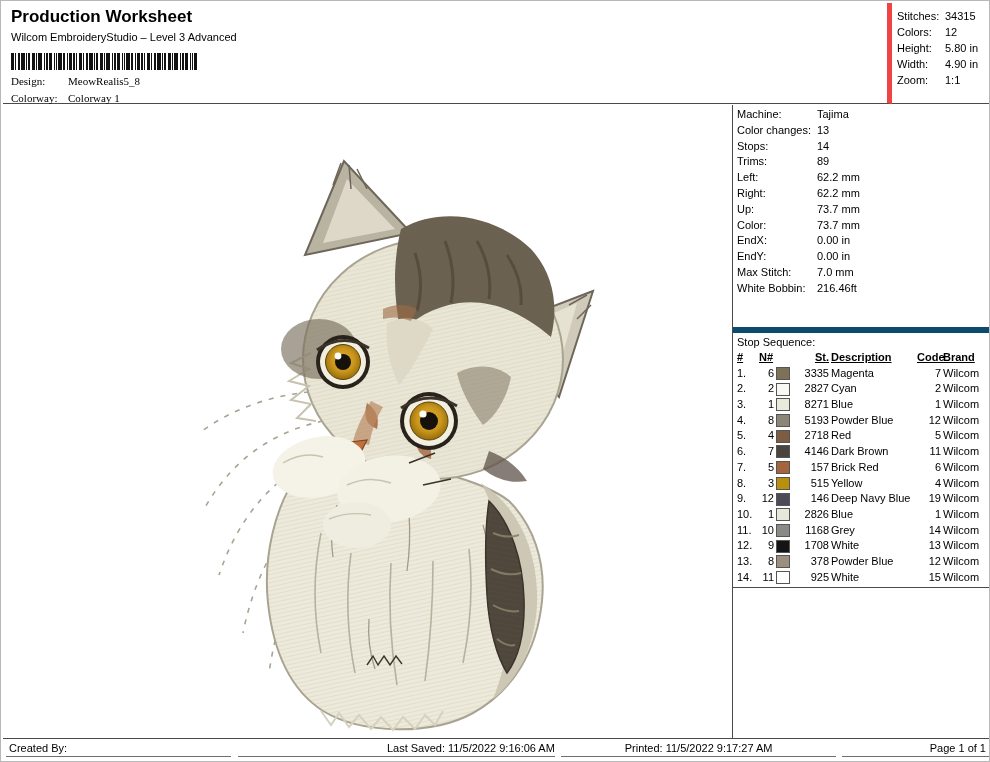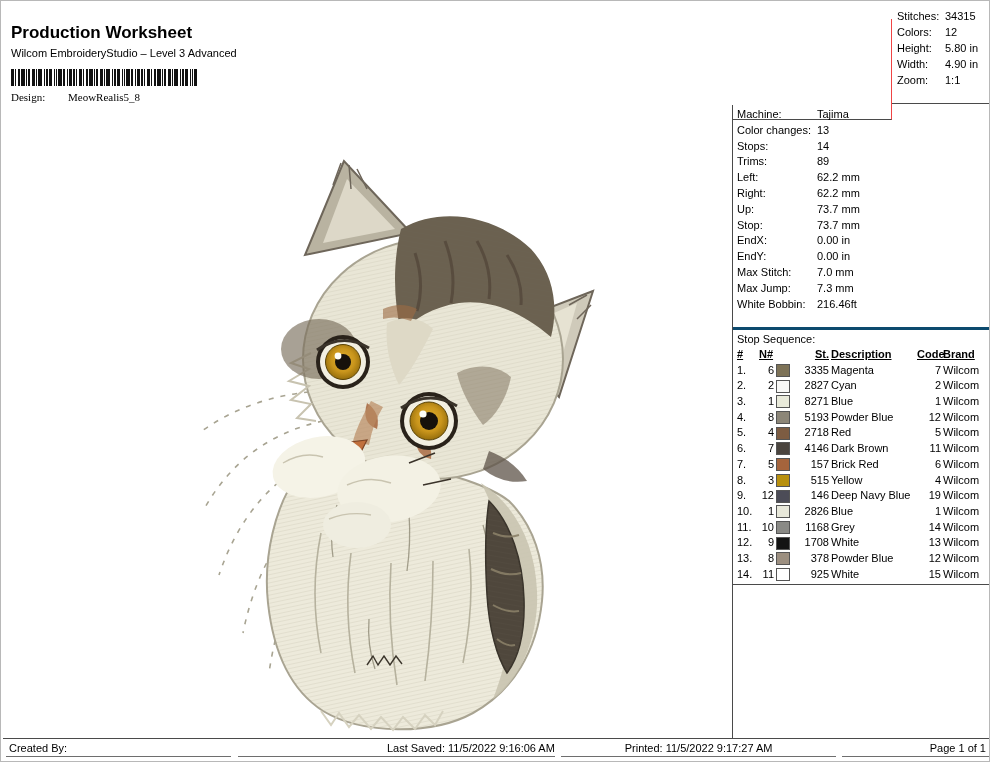--- a/index.html
+++ b/index.html
@@ -3,21 +3,21 @@
 <meta charset="utf-8">
 <style>
   html,body{margin:0;padding:0;background:#fff;}
   .page{
     position:relative;width:990px;height:762px;background:#fff;
     font-family:"Liberation Sans","DejaVu Sans",sans-serif;font-size:11px;color:#000;
     box-sizing:border-box;border:1px solid #b8b8b8;overflow:hidden;
   }
   
   .header-left{position:absolute;left:2px;top:2px;width:889px;height:101px;
-    border-right:1px solid #ef4444;border-bottom:1px solid #4a4a4a;box-sizing:border-box;margin-top:16px;}
+    border-right:5px solid #ef4444;border-bottom:1px solid #4a4a4a;box-sizing:border-box;}
   .title{position:absolute;left:8px;top:4px;font-size:17px;font-weight:bold;}
   .subtitle{position:absolute;left:8px;top:28px;font-size:11px;}
   .barcode{position:absolute;left:8px;top:50px;width:186px;height:17px;overflow:hidden;
     white-space:nowrap;font-size:0;}
   .kvrow{position:absolute;left:8px;display:flex;font-family:Liberation Serif, serif;}
   .kvrow .k{width:57px;}
   .design-row{top:72px;}
   .colorway-row{top:89px;}
   .header-right{position:absolute;left:891px;top:2px;width:97px;height:101px;
     border-bottom:1px solid #4a4a4a;box-sizing:border-box;padding-top:5px;}
@@ -25,21 +25,21 @@
   .stat-row .k{width:48px;}
   
   .canvas{position:absolute;left:2px;top:104px;width:729px;height:633px;background:#fff;}
   .artwork{position:absolute;left:168px;top:28px;width:470px;height:600px;}
   
   .side-panel{position:absolute;left:731px;top:104px;width:257px;height:633px;
     border-left:1px solid #4a4a4a;box-sizing:border-box;}
   .machine-rows{padding-top:2px;height:220px;}
   .m-row{display:flex;line-height:15.8px;padding-left:4px;align-items:center;}
   .m-row .k{width:80px;}
-  .seq-title{border-top:3px solid #0c4a6e;line-height:16px;padding:1px 0 0 4px;}
+  .seq-title{border-top:6px solid #0c4a6e;line-height:16px;padding:1px 0 0 4px;}
   .seq-grid{display:grid;grid-template-columns:20px 15px 17px 34px 84px 24px 46px;
     column-gap:2px;padding-left:4px;line-height:15.7px;align-items:center;}
   .seq-head span{font-weight:bold;text-decoration:underline;}
   .c-right{text-align:right;}
   .swatch{width:12px;height:11px;border:1px solid #555;box-sizing:content-box;}
   .seq-rows .seq-grid{height:15.7px;}
   .seq-end{border-top:1px solid #4a4a4a;margin-top:2px;}
   
   .footer{position:absolute;left:2px;top:737px;width:986px;height:22px;
     border-top:1px solid #4a4a4a;box-sizing:border-box;display:flex;}
@@ -265,38 +265,34 @@
       </div>
         <div class="m-row">
         <span class="k">Right:</span>
         <span class="v">62.2 mm</span>
       </div>
         <div class="m-row">
         <span class="k">Up:</span>
         <span class="v">73.7 mm</span>
       </div>
         <div class="m-row">
-        <span class="k">Stop:</span>
+        <span class="k">Color:</span>
         <span class="v">73.7 mm</span>
       </div>
         <div class="m-row">
         <span class="k">EndX:</span>
         <span class="v">0.00 in</span>
       </div>
         <div class="m-row">
         <span class="k">EndY:</span>
         <span class="v">0.00 in</span>
       </div>
         <div class="m-row">
         <span class="k">Max Stitch:</span>
         <span class="v">7.0 mm</span>
-      </div>
-        <div class="m-row">
-        <span class="k">Max Jump:</span>
-        <span class="v">7.3 mm</span>
       </div>
         <div class="m-row">
         <span class="k">White Bobbin:</span>
         <span class="v">216.46ft</span>
       </div>
       </div>
 
     <div class="seq-title">Stop Sequence:</div>
 
     <div class="seq-grid seq-head">

